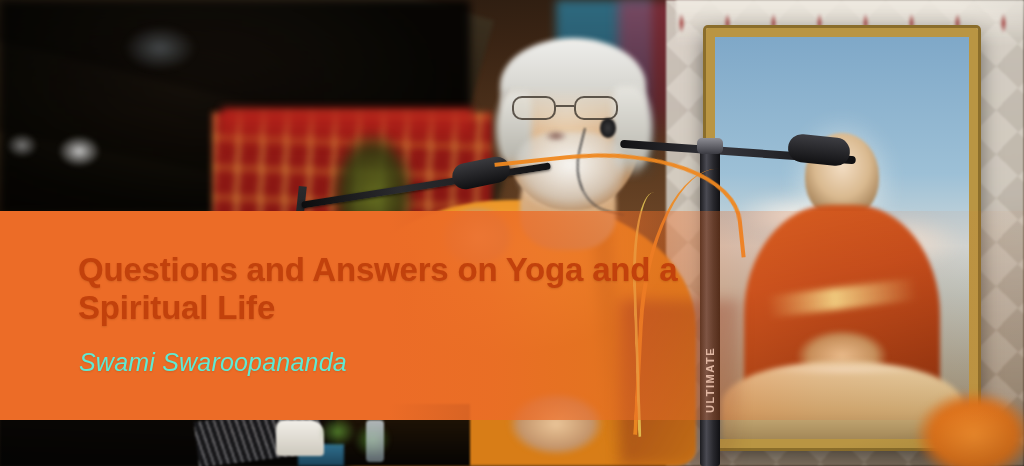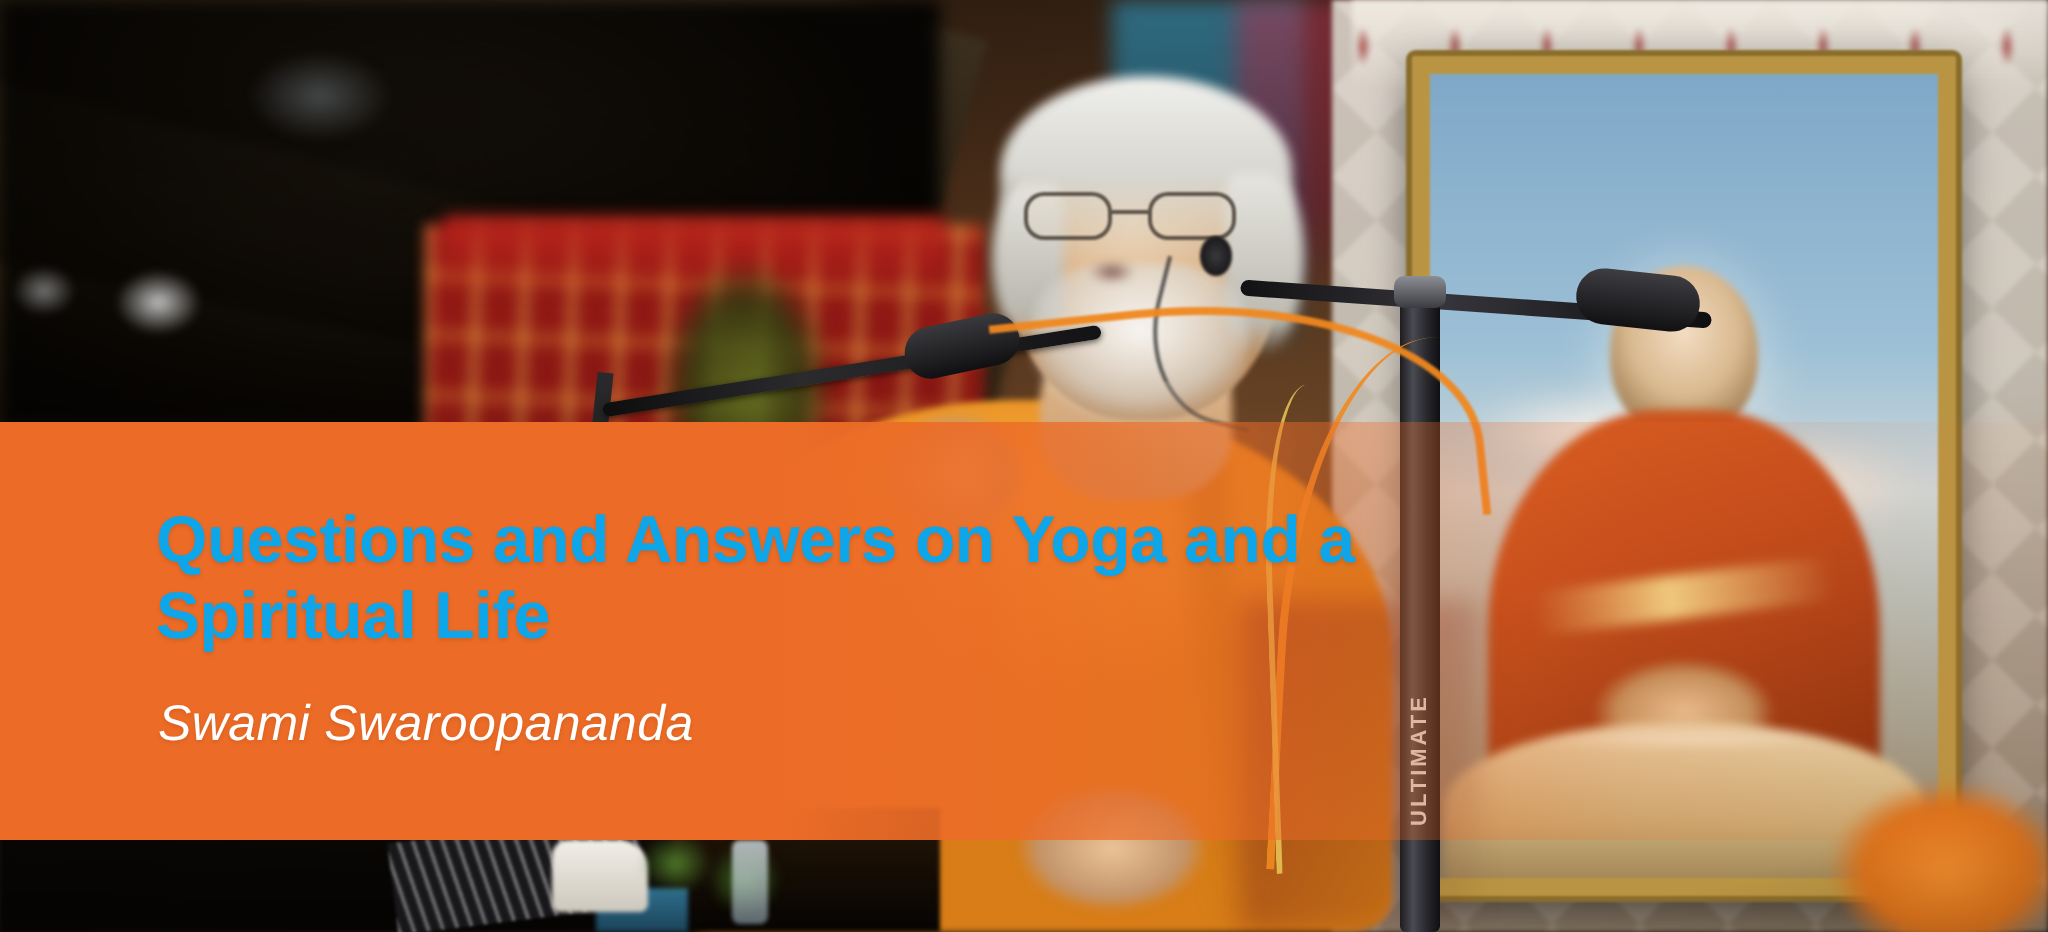--- a/index.html
+++ b/index.html
@@ -544,18 +544,18 @@
     <div class="tissue"></div>
     <div class="plant"></div>
     <div class="bottle"></div>
     <div class="orange-foreground"></div>
 
     <div class="vignette"></div>
   </div>
 
   <div id="title-band" style="--band: #EC6C27;">
     <div class="band-text">
-      <div id="banner-title" style="color: #0ea5e9;">Questions and Answers on Yoga and a Spiritual Life</div>
-      <div id="banner-subtitle" style="color: #ffffff;">Swami Swaroopananda</div>
+      <div id="banner-title" style="color: #c2410c;">Questions and Answers on Yoga and a Spiritual Life</div>
+      <div id="banner-subtitle" style="color: #5eead4;">Swami Swaroopananda</div>
     </div>
   </div>
 
 </div>
 
 </body></html>

